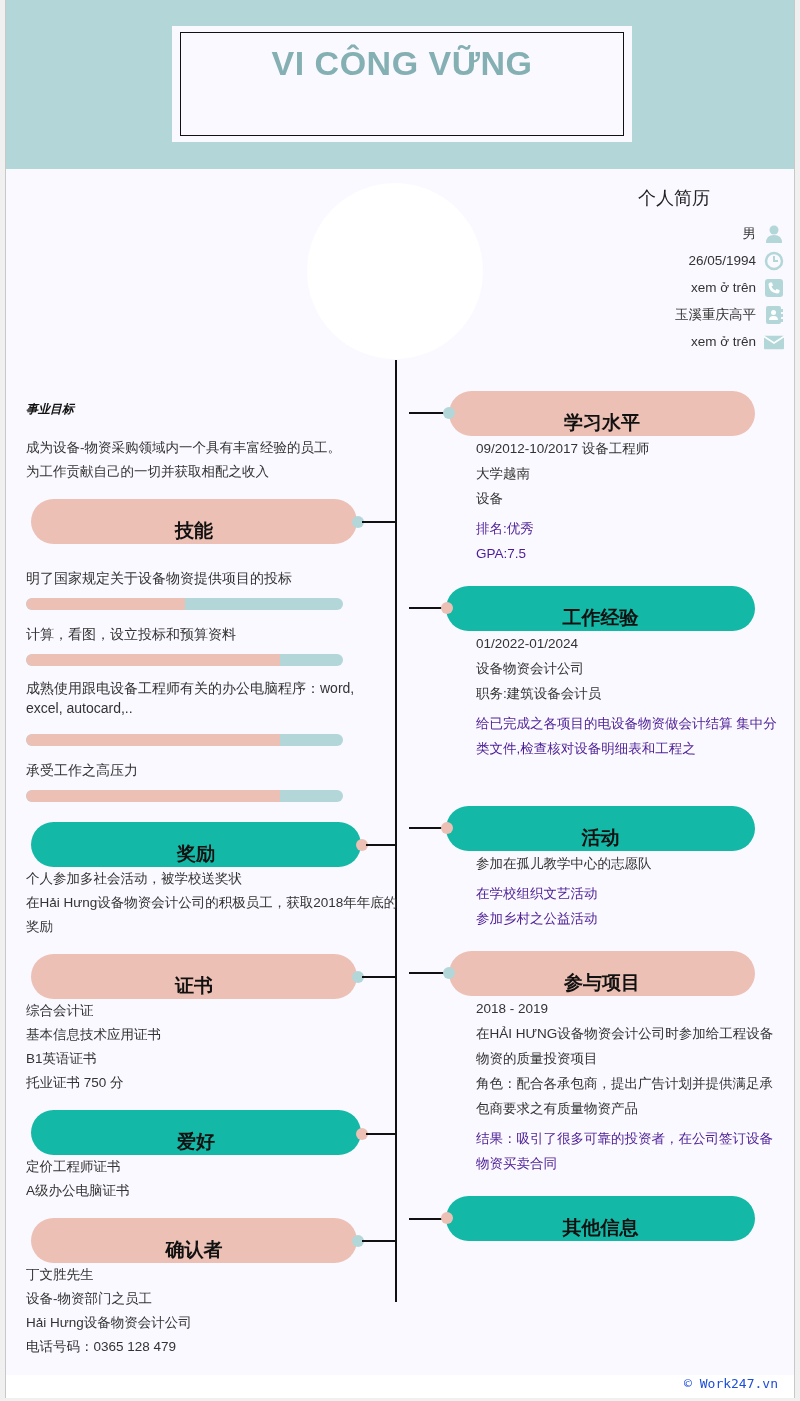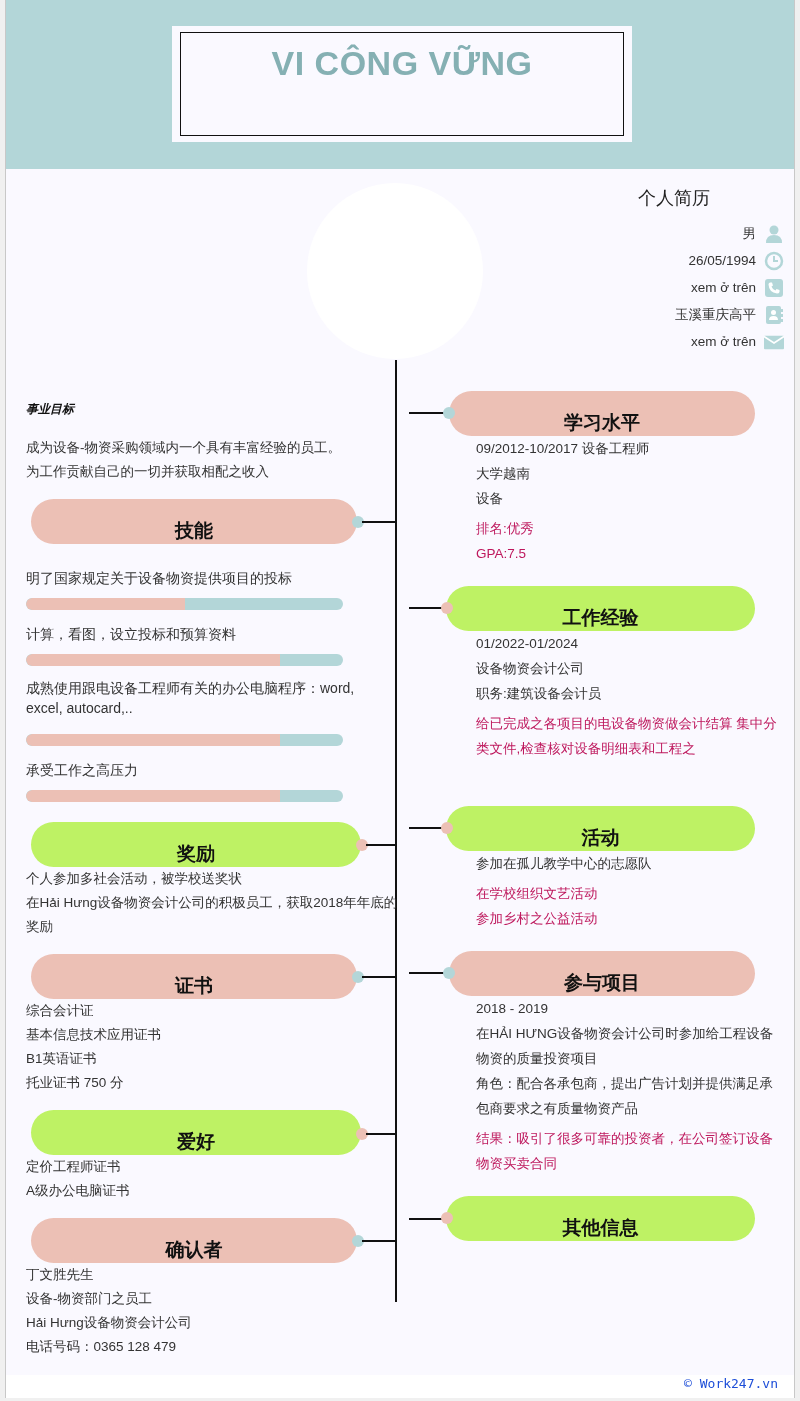--- a/index.html
+++ b/index.html
@@ -67,27 +67,27 @@
   .connector-l { position: absolute; height: 1.5px; background: #111; }
   .connector-r { position: absolute; height: 1.5px; background: #111; }
   .dot { position: absolute; width: 12px; height: 12px; border-radius: 50%; }
 
   .pill {
     position: absolute; height: 45px; border-radius: 23px;
     display: flex; align-items: flex-end; justify-content: center;
     font-size: 19px; font-weight: bold; color: #111; font-family: Liberation Serif, serif;
   }
   .pink { background: #ecc0b5; }
-  .teal { background: #bef264; }
+  .teal { background: #14b8a6; }
   .dot.pink { background: #ecc0b5; }
   .dot.teal { background: #b3d6d8; }
 
   .l-text { position: absolute; left: 26px; font-size: 13.5px; color: #333; line-height: 24px; }
   .r-text { position: absolute; left: 476px; font-size: 13.5px; color: #333; line-height: 25px; width: 310px; }
-  .dark { color: #be185d; }
+  .dark { color: #4c1d95; }
 
   .objective-title { position: absolute; left: 26px; top: 401px; font-size: 12px; font-weight: bold; color: #111; font-style: italic; }
 
   .skill-label { position: absolute; left: 26px; font-size: 14px; color: #333; line-height: 25px; width: 340px; }
   .skill-bar {
     position: absolute; left: 26px; width: 317px; height: 12px; border-radius: 6px;
     background: #b3d6d8; overflow: hidden;
   }
   .skill-fill { height: 100%; background: #ecc0b5; border-radius: 6px 0 0 6px; }
 </style>

